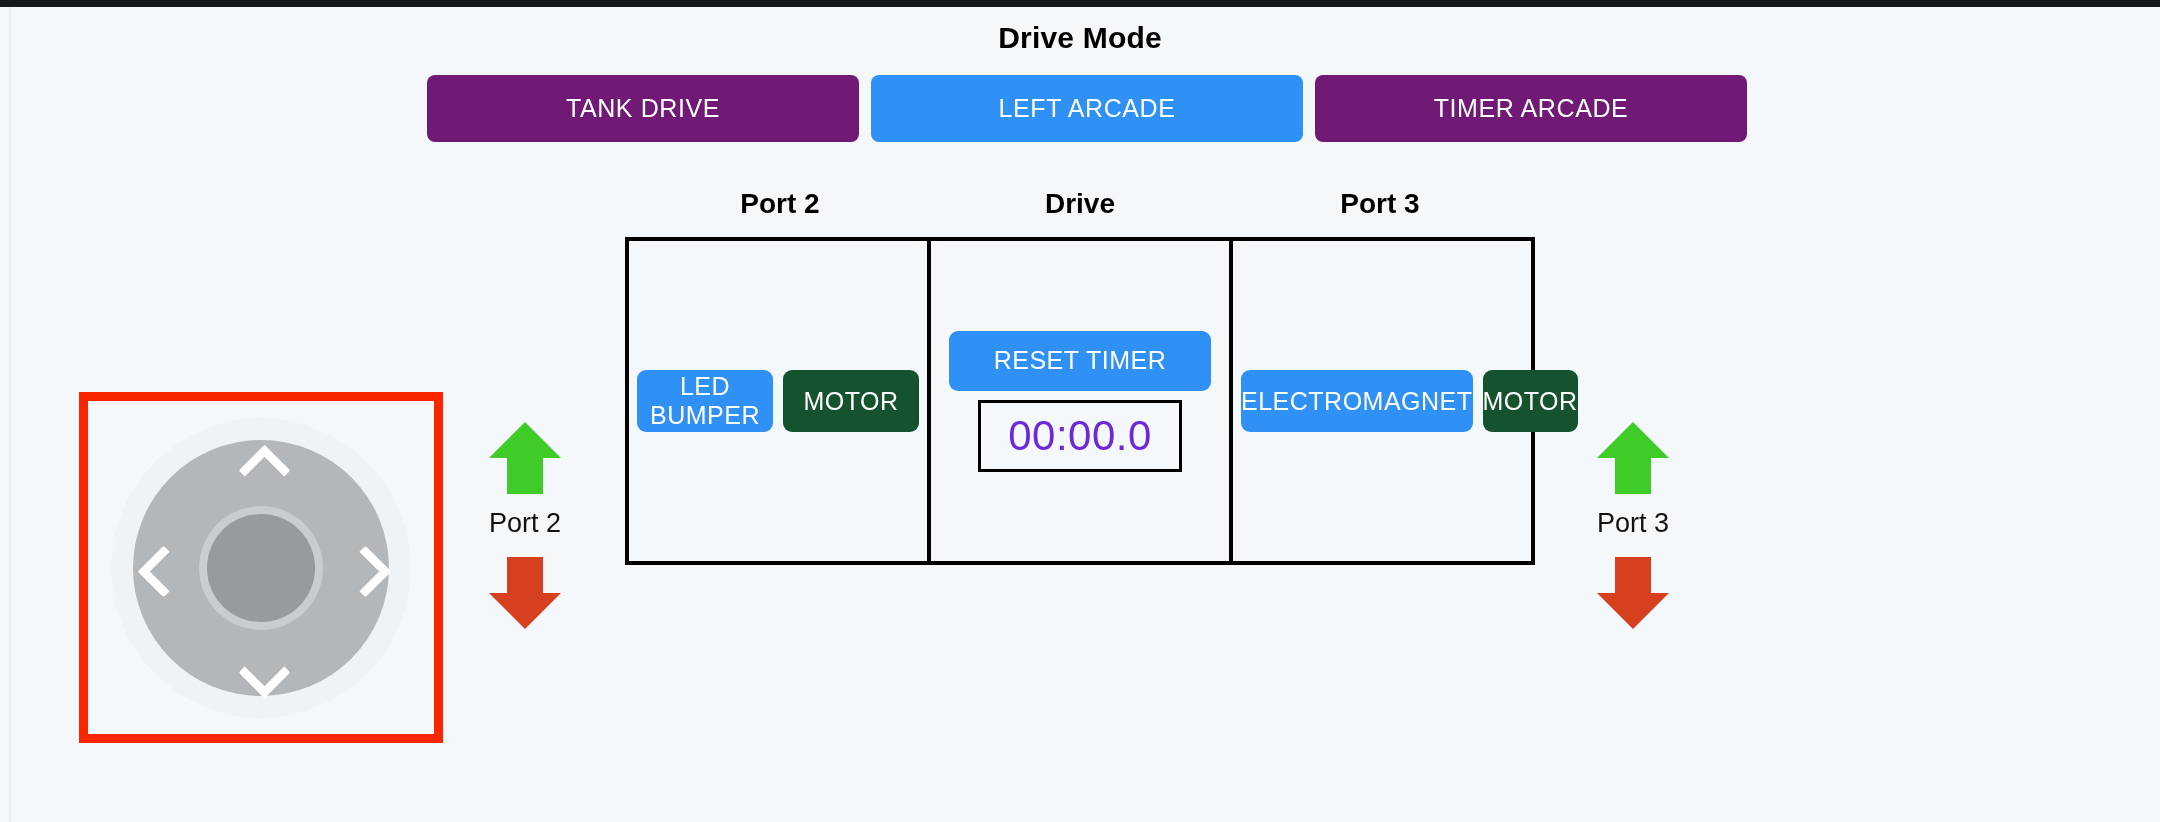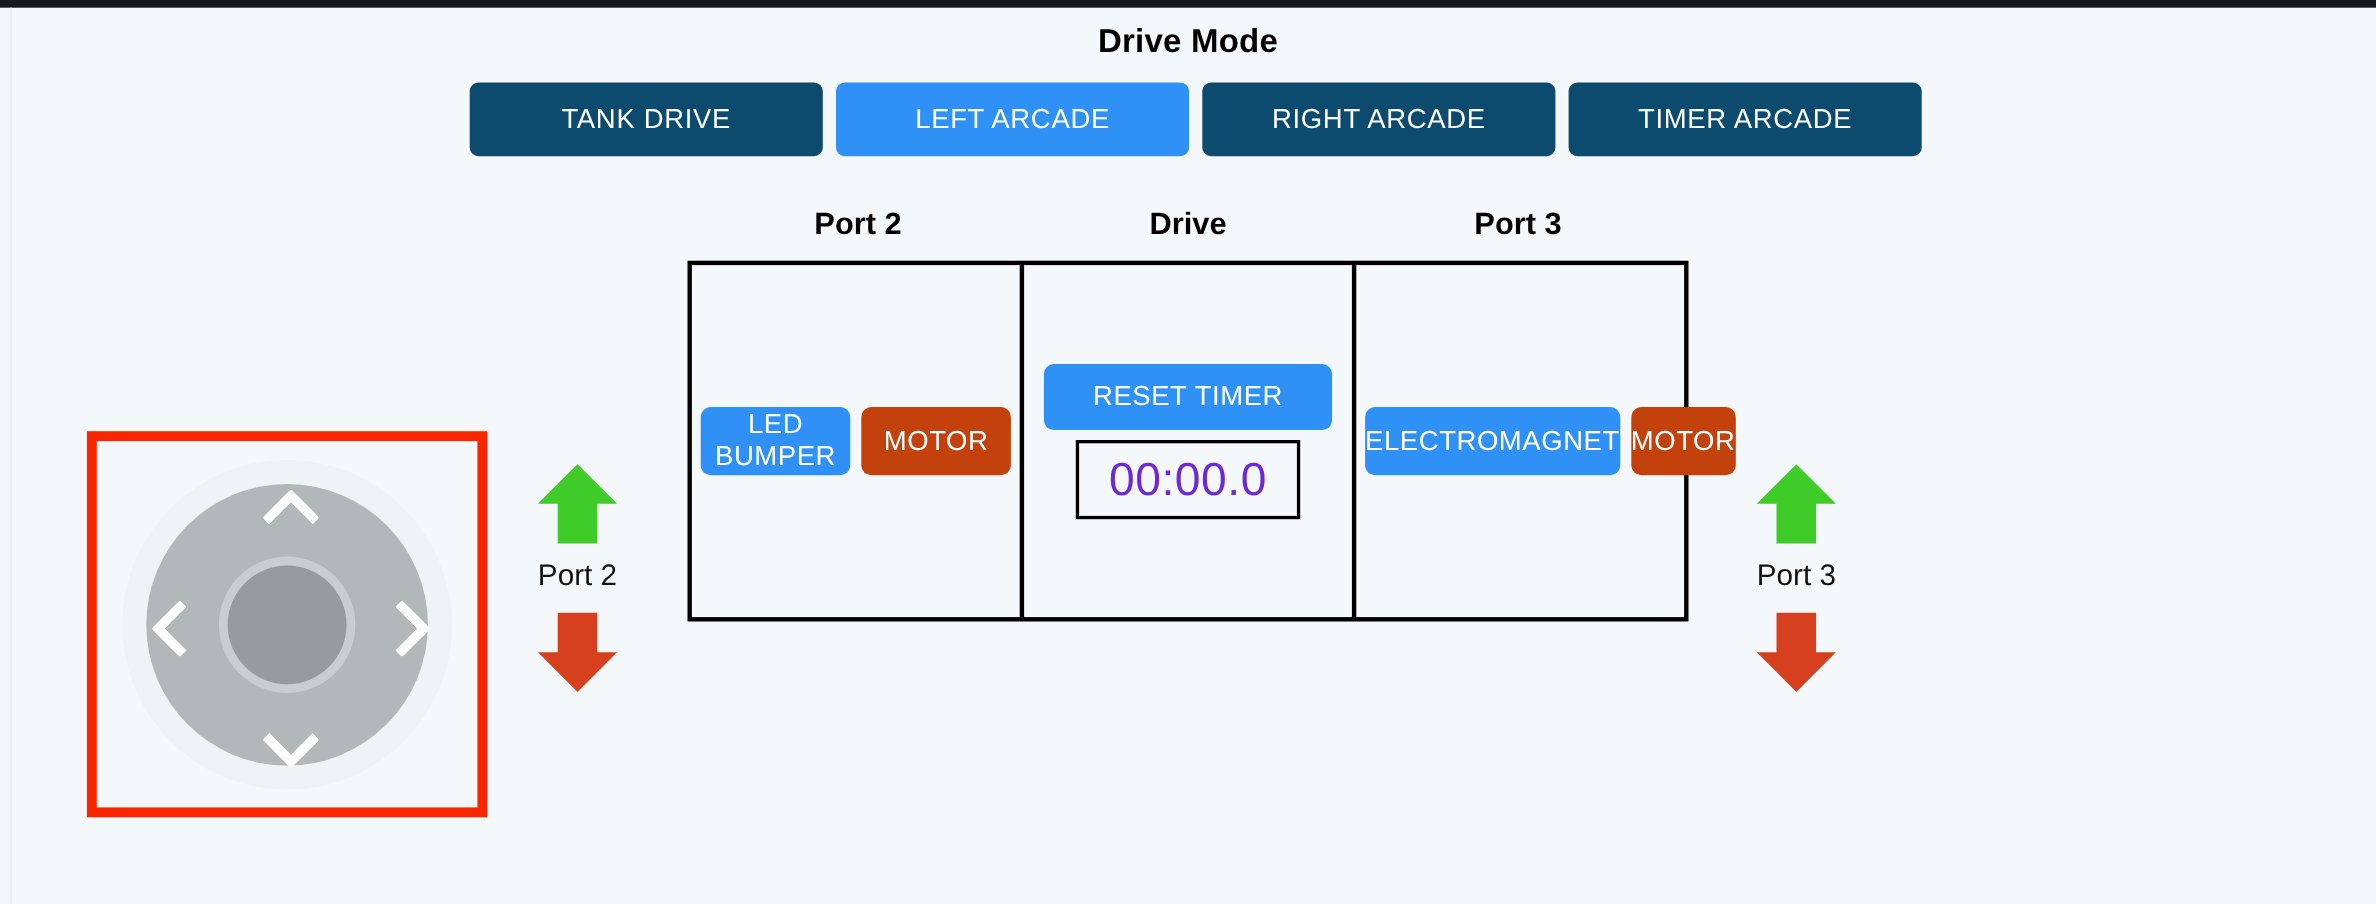--- a/index.html
+++ b/index.html
@@ -22,21 +22,21 @@
   }
   .mode-row {
     position: absolute; left: 427px; top: 75px;
     width: 1320px; height: 67px;
     display: flex; gap: 12px;
   }
   .mode-btn {
     flex: 1 1 0; border-radius: 8px; border: none;
     display: flex; align-items: center; justify-content: center;
     font-size: 25px; color: #ffffff; letter-spacing: .6px;
-    background: #0c4a6e; cursor: pointer; user-select: none;
+    background: #701a75; cursor: pointer; user-select: none;
     font-family: "Liberation Sans", sans-serif;
   }
   .mode-btn.active { background: #2f91f5; }
 
   
   .panel-head {
     position: absolute; top: 188px; font-size: 28px; font-weight: bold;
     color: #000; text-align: center; width: 300px;
   }
   .ph-p2 { left: 630px; }
@@ -55,21 +55,21 @@
     display: flex; flex-direction: column; align-items: center;
     justify-content: center;
   }
   .cell.mid { border-left: 4px solid #000; border-right: 4px solid #000; }
 
   .stack { width: 282px; display: flex; flex-direction: row; align-items: center; gap: 10px; }
   .dev-btn {
     width: 282px; height: 62px; border-radius: 9px; border: none;
     display: flex; align-items: center; justify-content: center;
     font-size: 25px; color: #fff; letter-spacing: .5px;
-    background: #c2410c; cursor: pointer; user-select: none;
+    background: #14532d; cursor: pointer; user-select: none;
     font-family: "Liberation Sans", sans-serif;
   }
   .dev-btn.on { background: #2f91f5; }
 
   .timer-stack { display: flex; flex-direction: column; align-items: center; gap: 9px; }
   .timer-btn {
     width: 262px; height: 60px; border-radius: 9px; border: none;
     background: #2f91f5; color: #fff; font-size: 25px; letter-spacing: .5px;
     display: flex; align-items: center; justify-content: center;
     cursor: pointer; user-select: none;
@@ -134,21 +134,20 @@
 <div id="root">
 
   <div class="topbar"></div>
   <div class="leftrule"></div>
 
   <div class="drive-title">Drive Mode</div>
 
   <div class="mode-row">
     <button class="mode-btn">TANK DRIVE</button>
     <button class="mode-btn active">LEFT ARCADE</button>
-    <button class="mode-btn">RIGHT ARCADE</button>
     <button class="mode-btn">TIMER ARCADE</button>
   </div>
 
   <div class="panel-head ph-p2">Port 2</div>
   <div class="panel-head ph-tm">Drive</div>
   <div class="panel-head ph-p3">Port 3</div>
 
   <div class="panel">
 
     <div class="cell">

